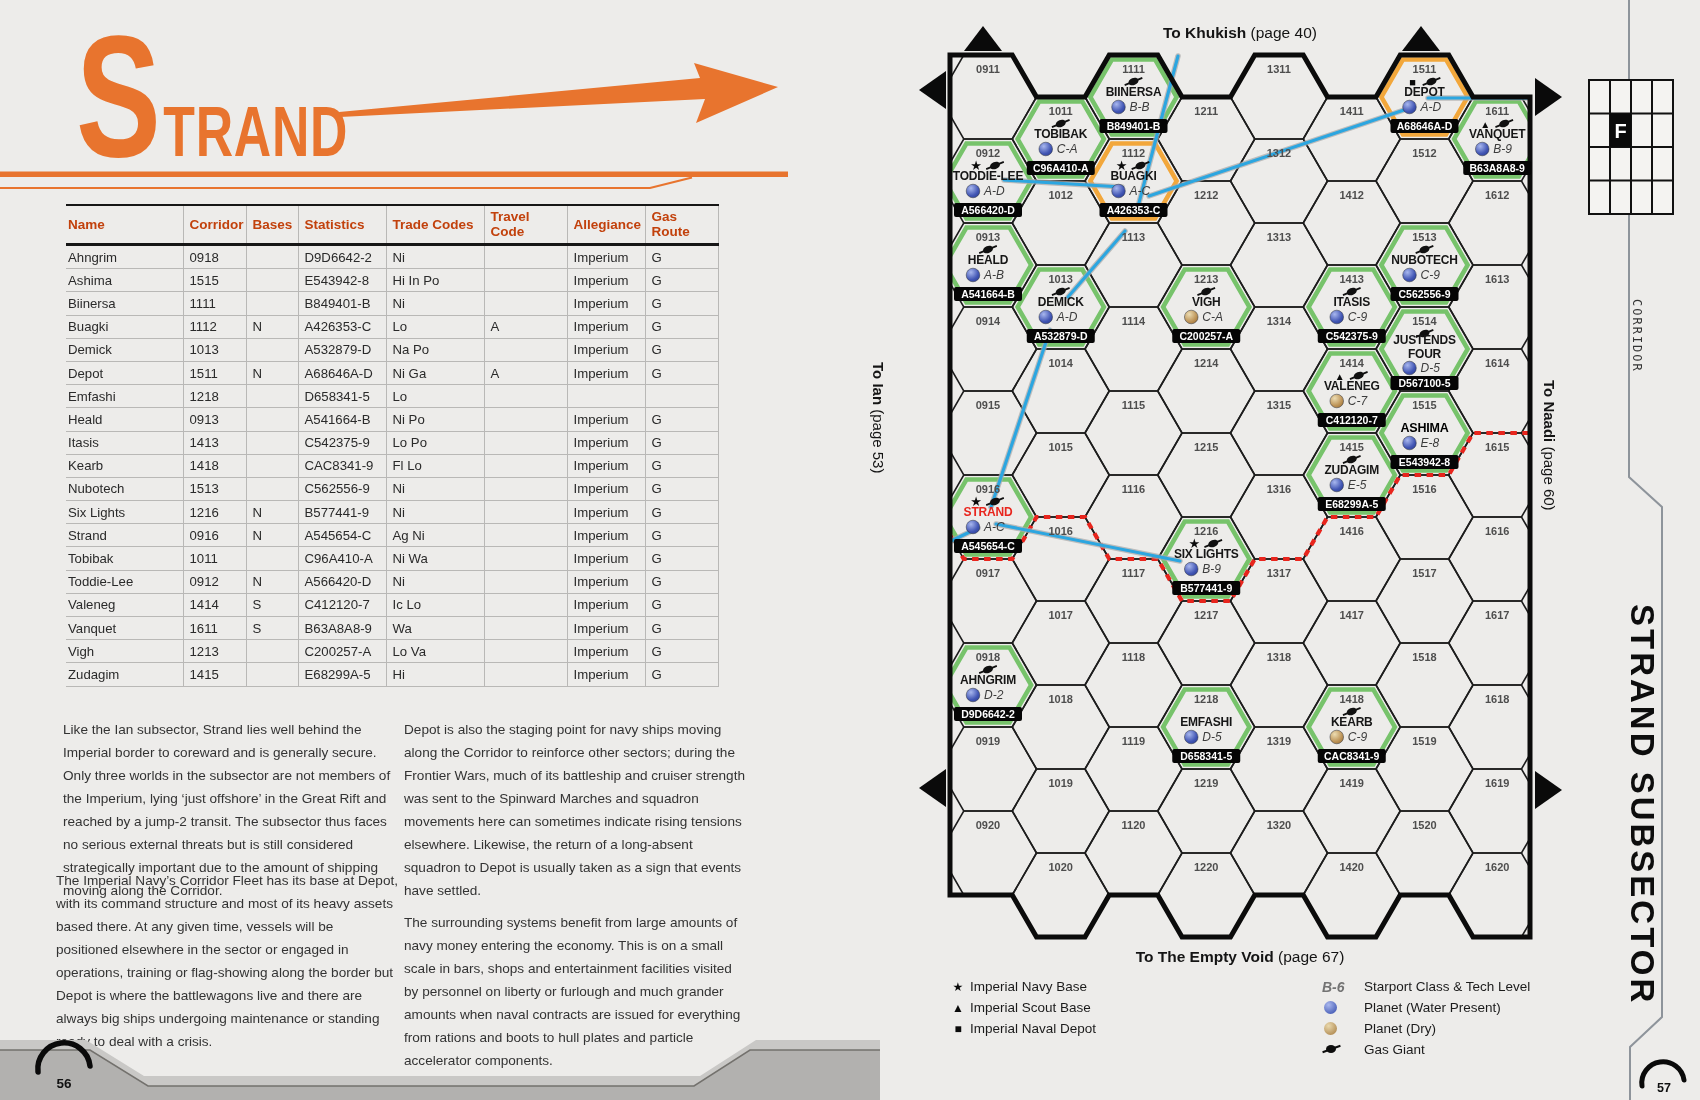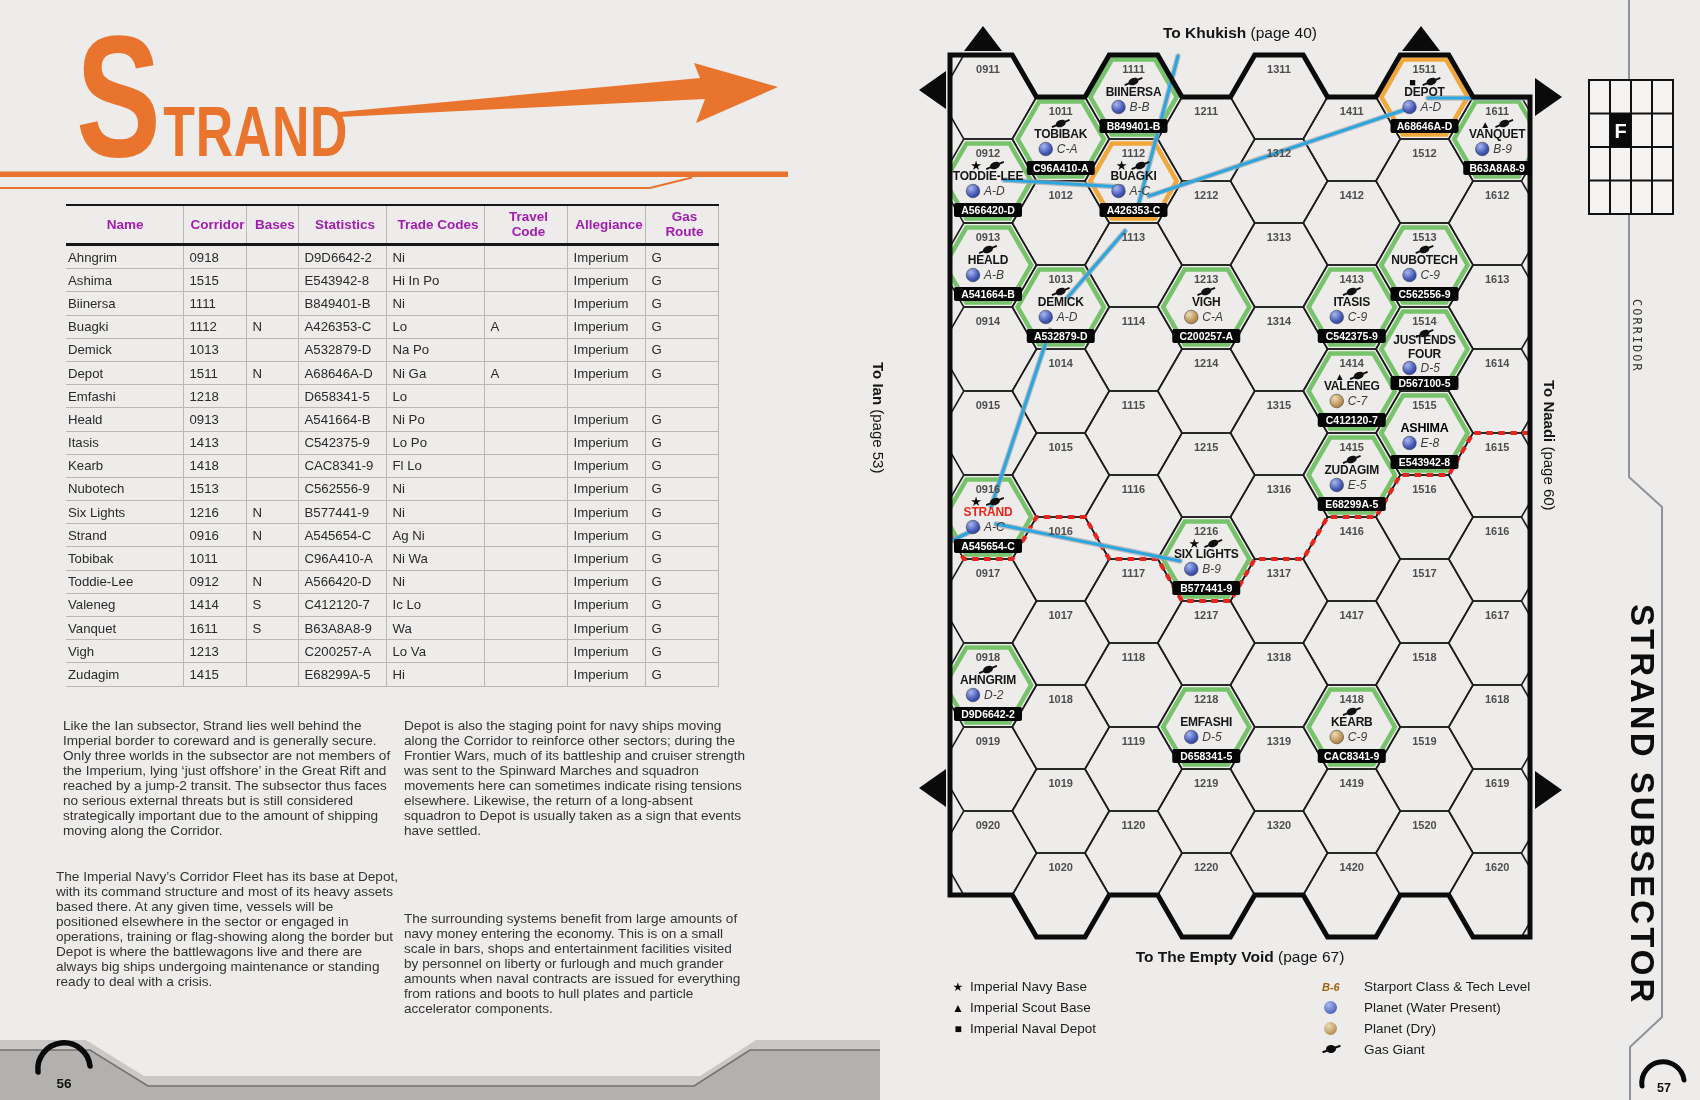--- a/index.html
+++ b/index.html
@@ -9,27 +9,27 @@
   svg text{font-family:"Liberation Sans","DejaVu Sans",sans-serif;}
 
   
   #title-svg{position:absolute;left:76px;top:20px;}
   .t-s{font-size:172px;font-weight:700;fill:#e8742e;}
   .t-rest{font-size:70px;font-weight:700;fill:#e8742e;letter-spacing:1px;}
 
   #deco-svg{position:absolute;left:0;top:0;}
 
   #world-table{position:absolute;left:66px;top:204px;width:652px;border-collapse:collapse;table-layout:fixed;}
-  #world-table th{font-size:13.5px;font-weight:700;color:#a21caf;text-align:center;padding:3px 0 4px 6px;
+  #world-table th{font-size:13.5px;font-weight:700;color:#c2410c;text-align:left;padding:3px 0 4px 6px;
                   border-top:2px solid #161616;border-bottom:3px solid #161616;border-right:1px solid #b9b8b6;}
   #world-table td{font-size:13.2px;color:#2a2a2a;height:22.2px;padding:0 0 0 6px;
                   border-bottom:1px solid #b9b8b6;border-right:1px solid #b9b8b6;white-space:nowrap;overflow:hidden;}
   #world-table th:first-child,#world-table td:first-child{padding-left:2px;}
 
-  .para{position:absolute;width:342px;font-size:13.6px;line-height:15px;color:#333;}
+  .para{position:absolute;width:342px;font-size:13.6px;line-height:23px;color:#333;}
   #para-l1{left:63px;top:718px;}
   #para-l2{left:56px;top:869px;}
   #para-r1{left:404px;top:718px;}
   #para-r2{left:404px;top:911px;}
 
   
   .exit-h{position:absolute;font-size:15.5px;color:#141414;text-align:center;}
   .exit-h b{font-weight:700;}
   #exit-top{left:1040px;top:24px;width:400px;}
   #exit-bottom{left:1005px;top:948px;width:470px;}
@@ -46,21 +46,21 @@
   #legend-bases{left:946px;top:976px;}
   #legend-bases .lsym{width:24px;text-align:center;font-size:12px;color:#0a0a0a;}
   #legend-lines{left:1136px;top:976px;}
   .lswatch{width:36px;height:5px;border-radius:2.5px;margin-right:10px;flex:none;}
   .sw-secure{background:#77c36b;}
   .sw-amber{background:#f2a73b;}
   .sw-xboat{background:#2ca6e0;box-shadow:0 2.5px 1px rgba(130,130,130,.75);}
   .sw-imperium{height:4px;border-radius:0;background:repeating-linear-gradient(90deg,#e8251d 0 6px,rgba(0,0,0,0) 6px 11px);}
   #legend-symbols{left:1322px;top:976px;}
   .lsym3{width:42px;display:flex;align-items:center;flex:none;}
-  .stl-glyph{font-style:italic;font-weight:700;color:#a16207;font-size:11px;}
+  .stl-glyph{font-style:italic;font-weight:700;color:#737373;font-size:14px;}
   .chip-water{width:13px;height:13px;border-radius:50%;background:radial-gradient(circle at 35% 30%,#aab8ee,#2e46a8);margin-left:2px;}
   .chip-dry{width:13px;height:13px;border-radius:50%;background:radial-gradient(circle at 35% 30%,#ead9ae,#a3783c);margin-left:2px;}
   .chip-gas{width:19px;height:13px;position:relative;margin-left:0;}
   .chip-gas::before{content:"";position:absolute;left:4px;top:2px;width:10px;height:8px;background:#0d0d0d;border-radius:50%;}
   .chip-gas::after{content:"";position:absolute;left:0;top:5px;width:19px;height:2px;background:#0d0d0d;transform:rotate(-20deg);}
 
   #map-svg{position:absolute;left:0;top:0;}
   #rule-svg,#locator-svg,#footer-svg,#marker56,#marker57,#title-svg,#deco-svg{pointer-events:none;}
 </style>
 </head>

